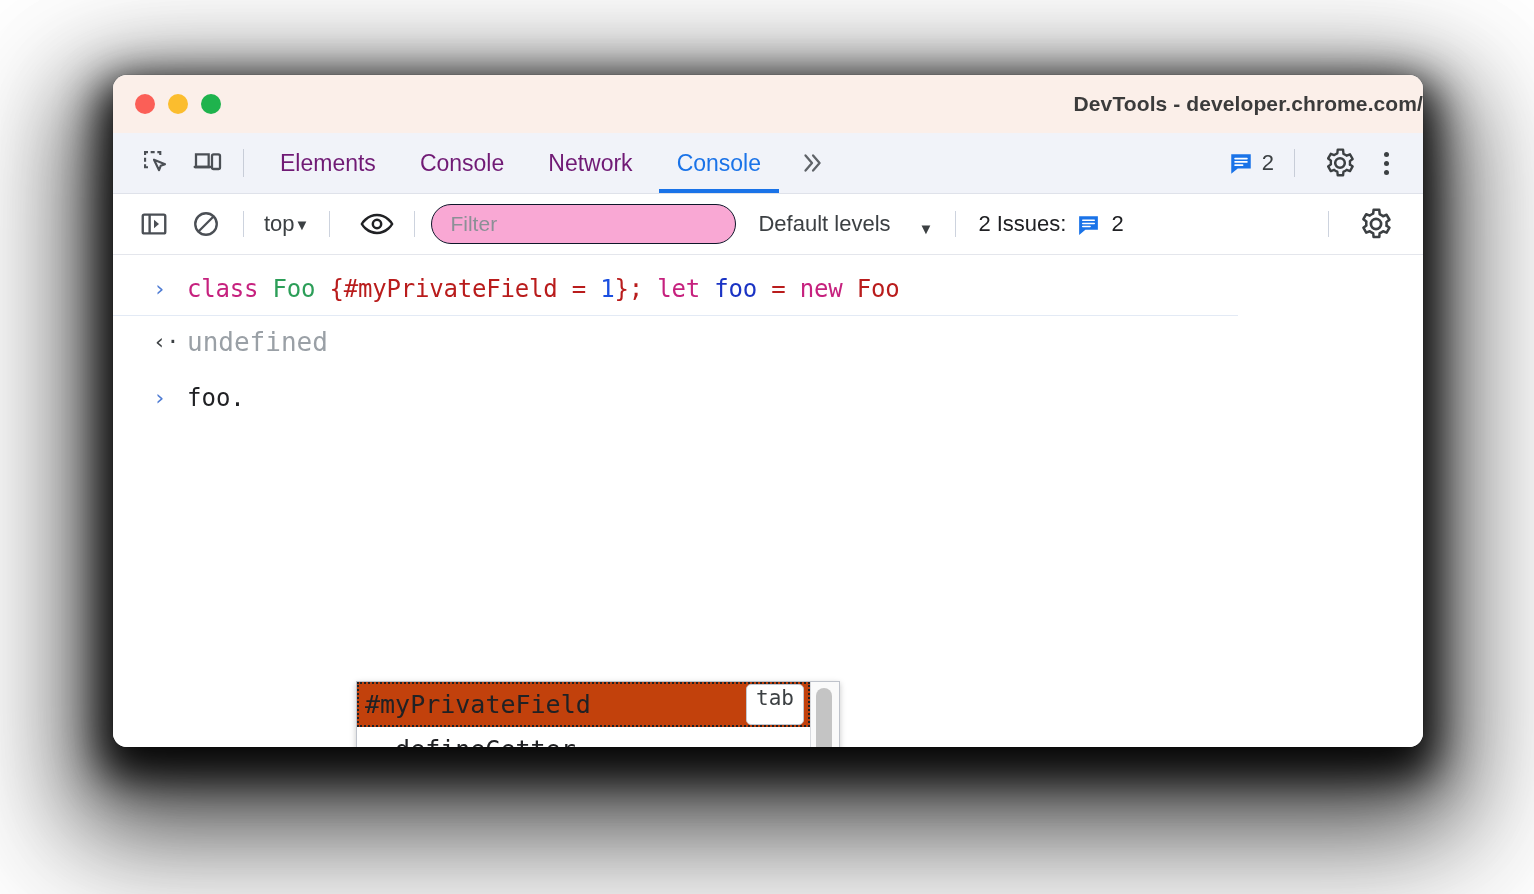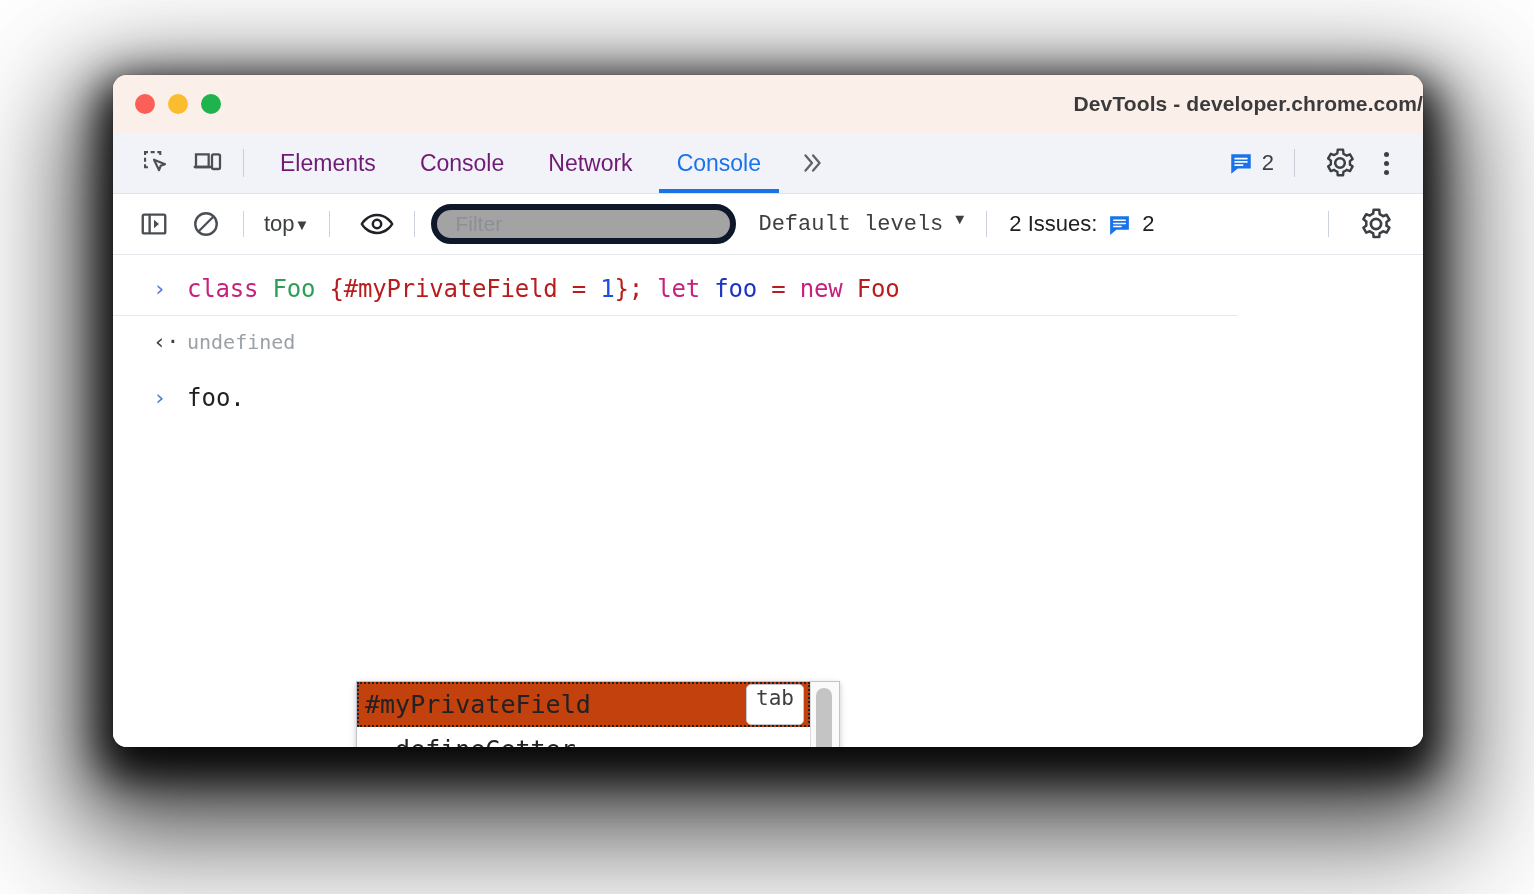--- a/index.html
+++ b/index.html
@@ -149,36 +149,35 @@
   }
   .ctx-select {
     display: flex; align-items: center; 
     font-size: 22px; color: #3c4043;
     padding: 0 4px;
   }
   .caret { font-size: 15px; color: #3c4043; }
   .filter-input {
     width: 305px;
     height: 40px;
-    border: 6px solid #0f172a;
+    border: 1px solid #0f172a;
     border-radius: 20px;
-    background: #a3a3a3;
+    background: #f9a8d4;
     font-size: 21px;
     color: #3c4043;
     padding: 8px 18px;
     outline: none;
     font-family: "Liberation Sans", sans-serif;
     box-sizing: border-box;
   }
   .filter-input::placeholder { color: #8b9096; }
   .levels {
-    display: flex; align-items: flex-start; gap: 12px;
+    display: flex; align-items: flex-end; gap: 28px;
     font-size: 22px; color: #3c4043;
     margin-left: 22px;
-    font-family: Liberation Mono, monospace;
   }
   .issues-text {
     font-size: 22px;
     color: #202124;
     display: flex;
     align-items: center;
     gap: 10px;
   }
   .consolebar-right {
     margin-left: auto;
@@ -221,21 +220,21 @@
   .crow.prompt-row {
     height: 52px;
     align-items: center;
   }
   .code { font-size: 24px; letter-spacing: -0.2px; white-space: pre; }
   .tok-kw   { color: #c6217e; }
   .tok-cls  { color: #2c9e58; }
   .tok-num  { color: #1a4fe0; }
   .tok-var  { color: #1a33c4; }
   .tok-plain{ color: #b91c1c; margin-top: 36px; }
-  .undef { font-size: 20px; color: #9aa0a6; }
+  .undef { font-size: 26px; color: #9aa0a6; }
   .prompt-code { font-size: 24px; color: #202124; }
 
   
   .autocomplete {
     position: absolute;
     left: 243px;
     top: 426px;
     width: 484px;
     height: 320px;
     background: #ffffff;

